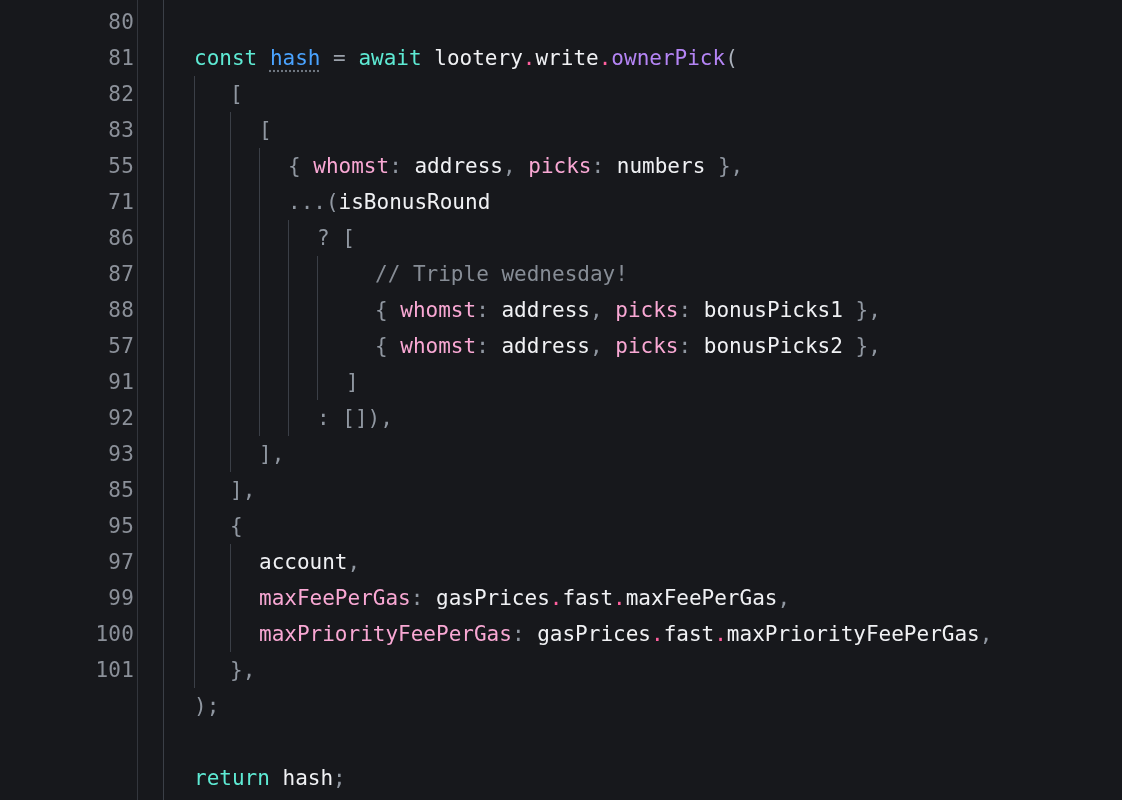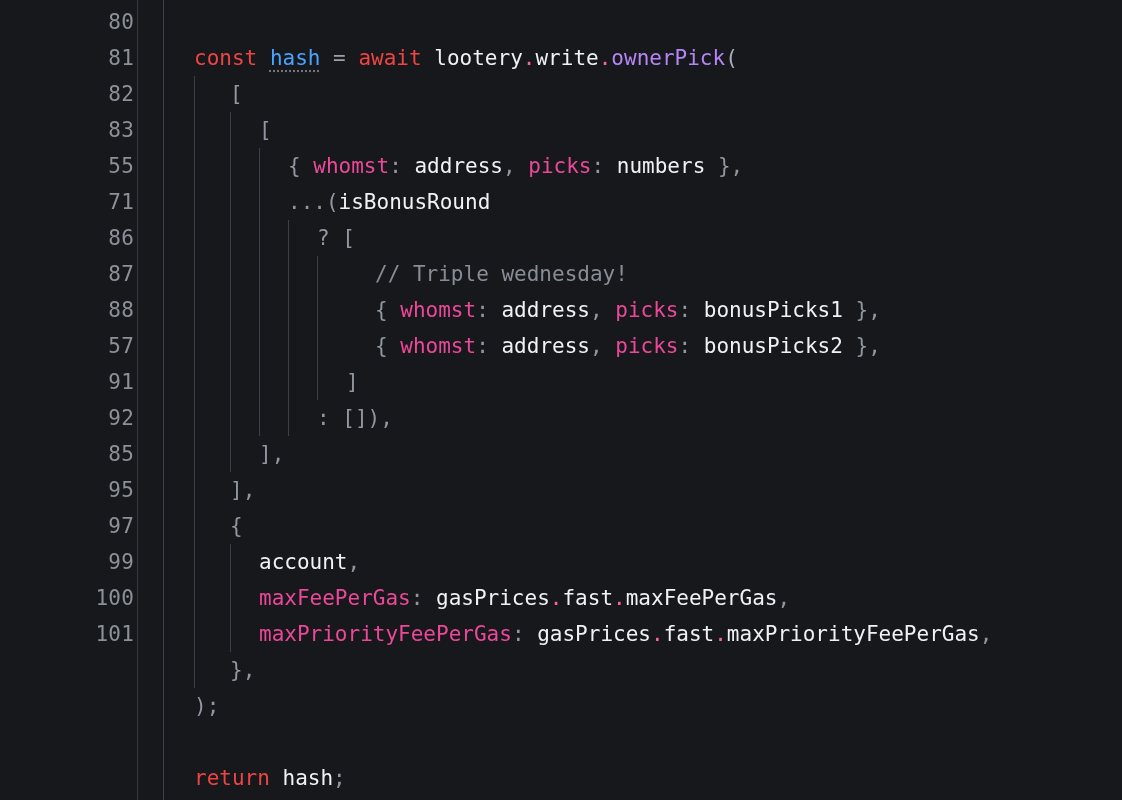--- a/index.html
+++ b/index.html
@@ -86,27 +86,27 @@
   }
   .guide {
     position: absolute;
     top: 0;
     width: 1px;
     height: 36px;
     background: #3b3f47;
   }
 
   
-  .t-kw   { color: #ef4444; }           
+  .t-kw   { color: #5eead4; }           
   .t-var  { color: #4aa3ff;             
             text-decoration: underline dotted #6f7680;
             text-underline-offset: 5px; }
   .t-op   { color: #9ba1ab; }           
   .t-plain{ color: #f0f1f4; }           
-  .t-prop { color: #ec4899; }
+  .t-prop { color: #f9a8d4; }
   .t-dot  { color: #ff5f9e; }           
   .t-fn   { color: #b585f5; }           
   .t-punc { color: #9097a1; }           
   .t-punc2{ color: #aab0ba; }
   .t-cmt  { color: #878d96; }           
 </style>
 </head>
 <body>
 
 <div id="editor-root">
@@ -118,20 +118,21 @@
         <div class="lineno">82</div>
         <div class="lineno">83</div>
         <div class="lineno">55</div>
         <div class="lineno">71</div>
         <div class="lineno">86</div>
         <div class="lineno">87</div>
         <div class="lineno">88</div>
         <div class="lineno">57</div>
         <div class="lineno">91</div>
         <div class="lineno">92</div>
+        <div class="lineno">93</div>
         <div class="lineno">85</div>
         <div class="lineno">95</div>
         <div class="lineno">97</div>
         <div class="lineno">99</div>
         <div class="lineno">100</div>
         <div class="lineno">101</div>
       </div>
   </div>
   <div class="gutter-border"></div>
   <div class="fold-border"></div>

